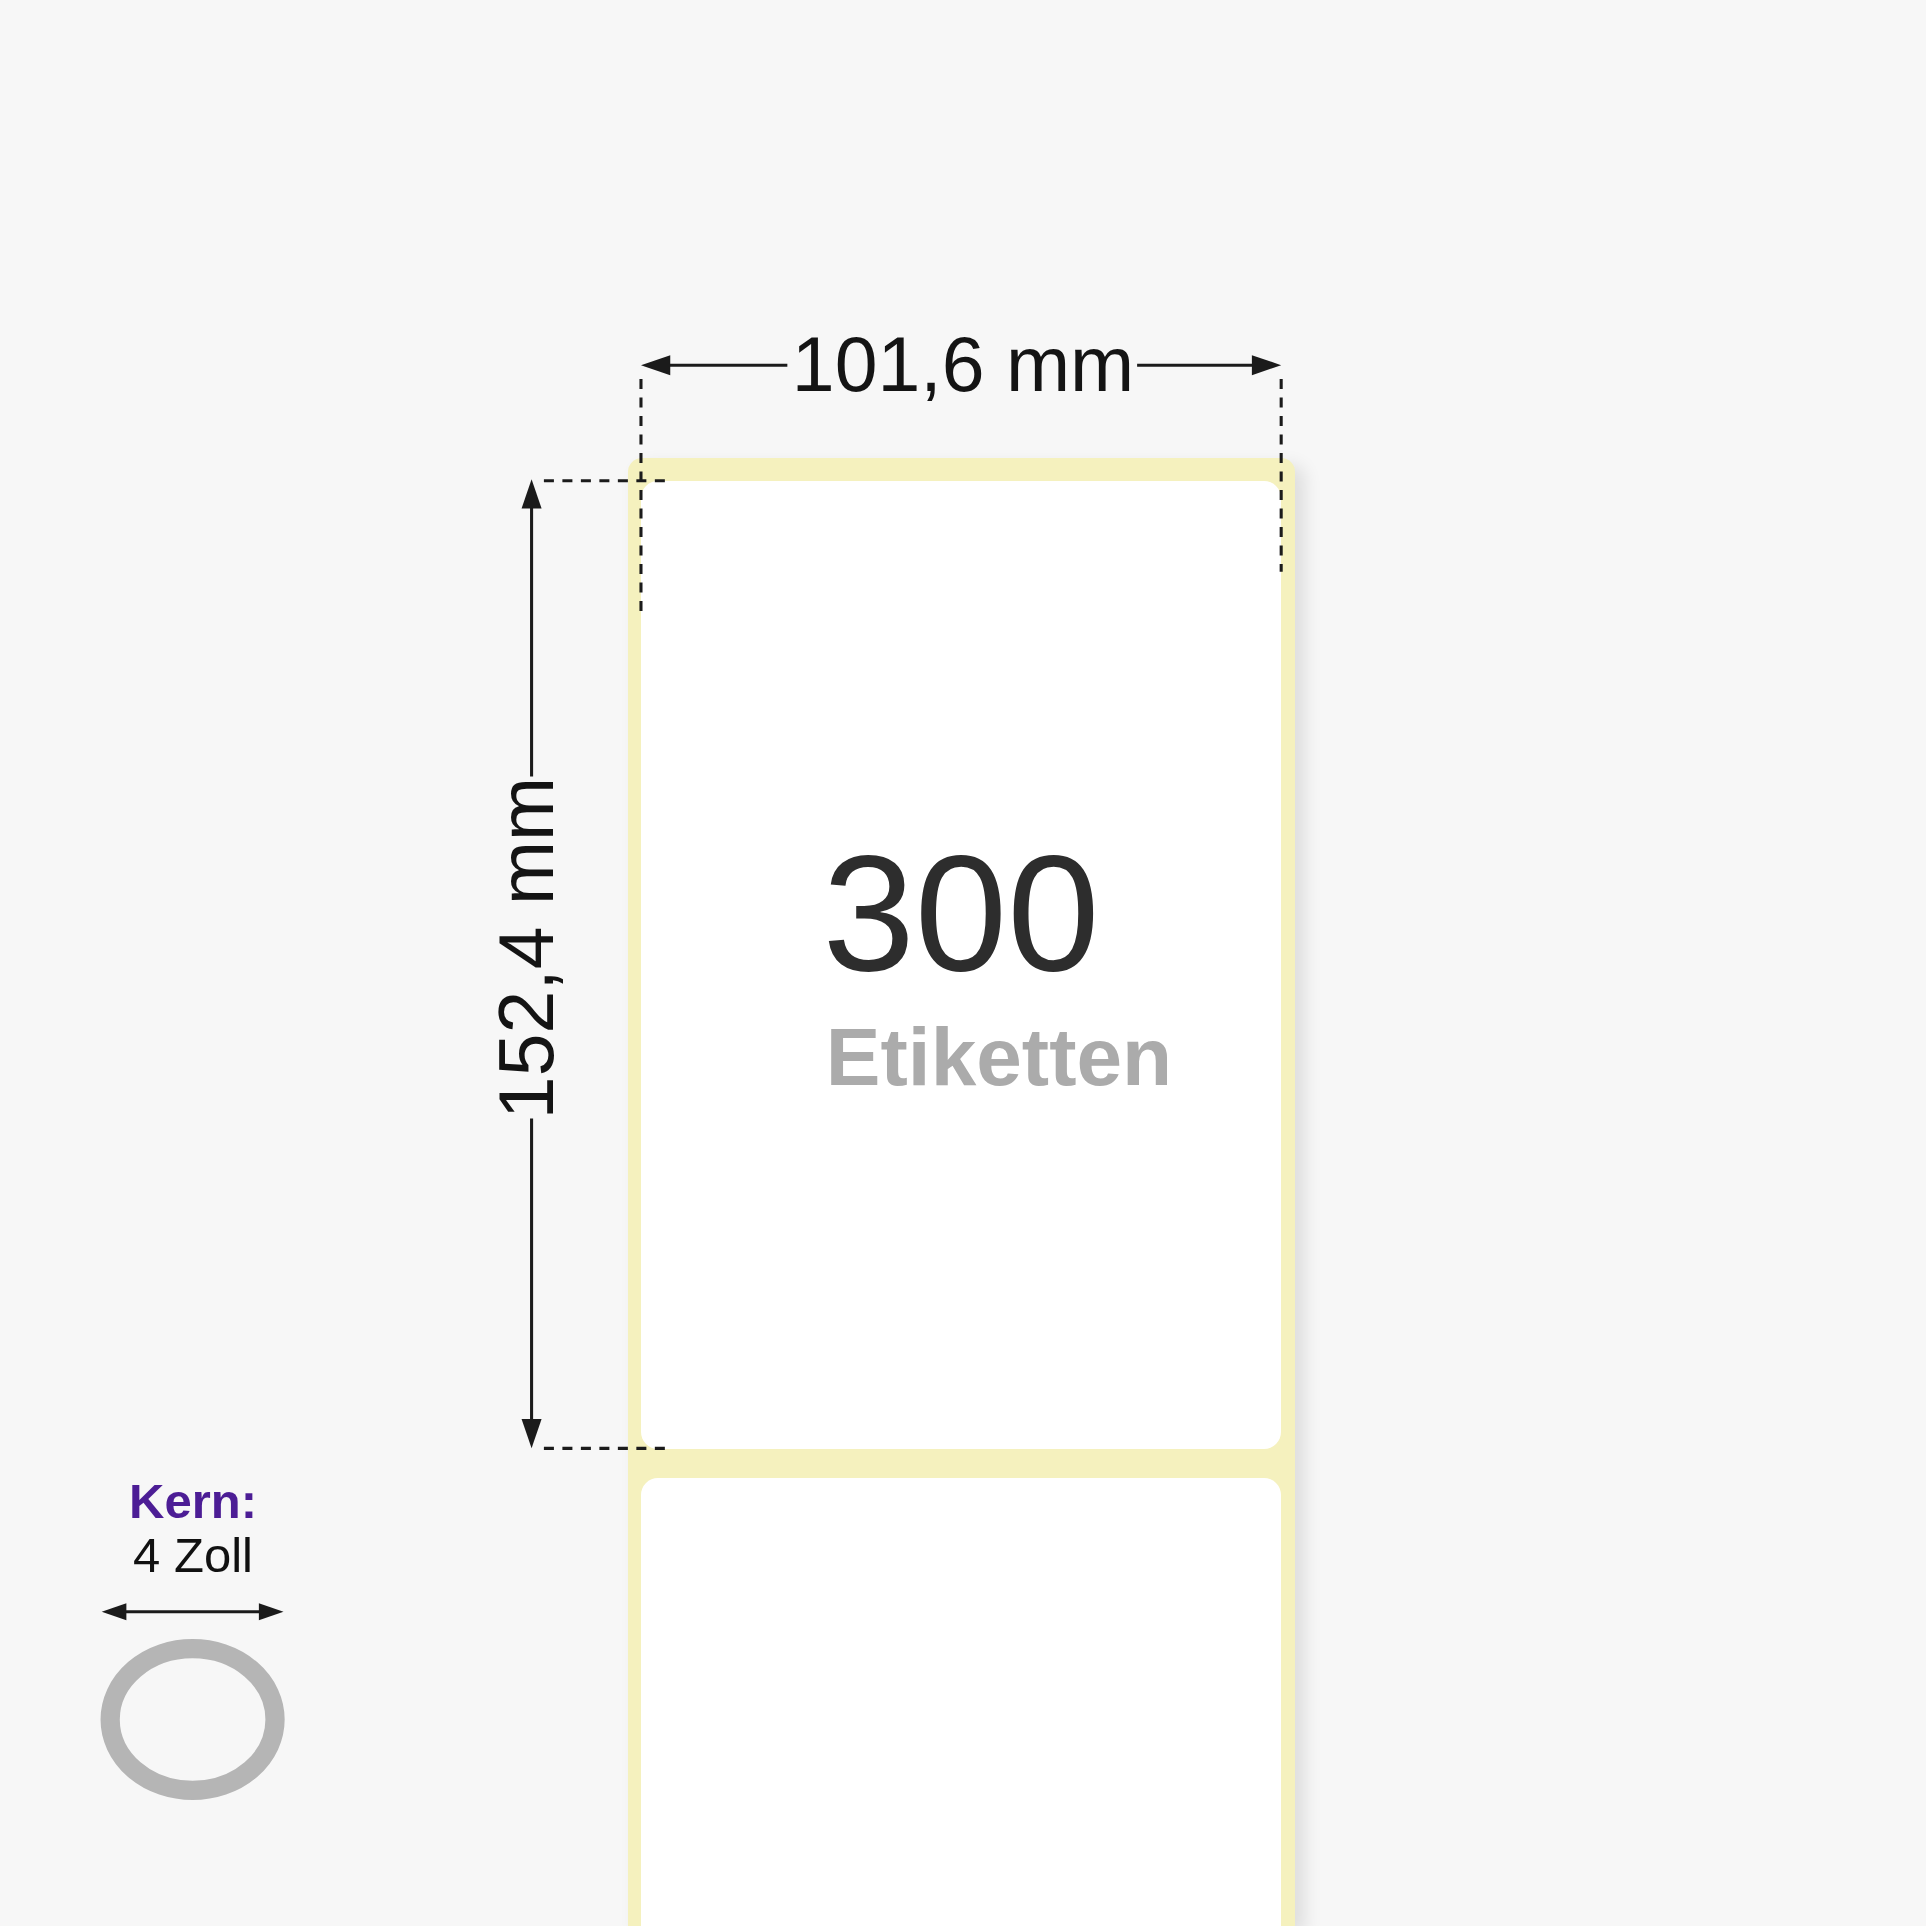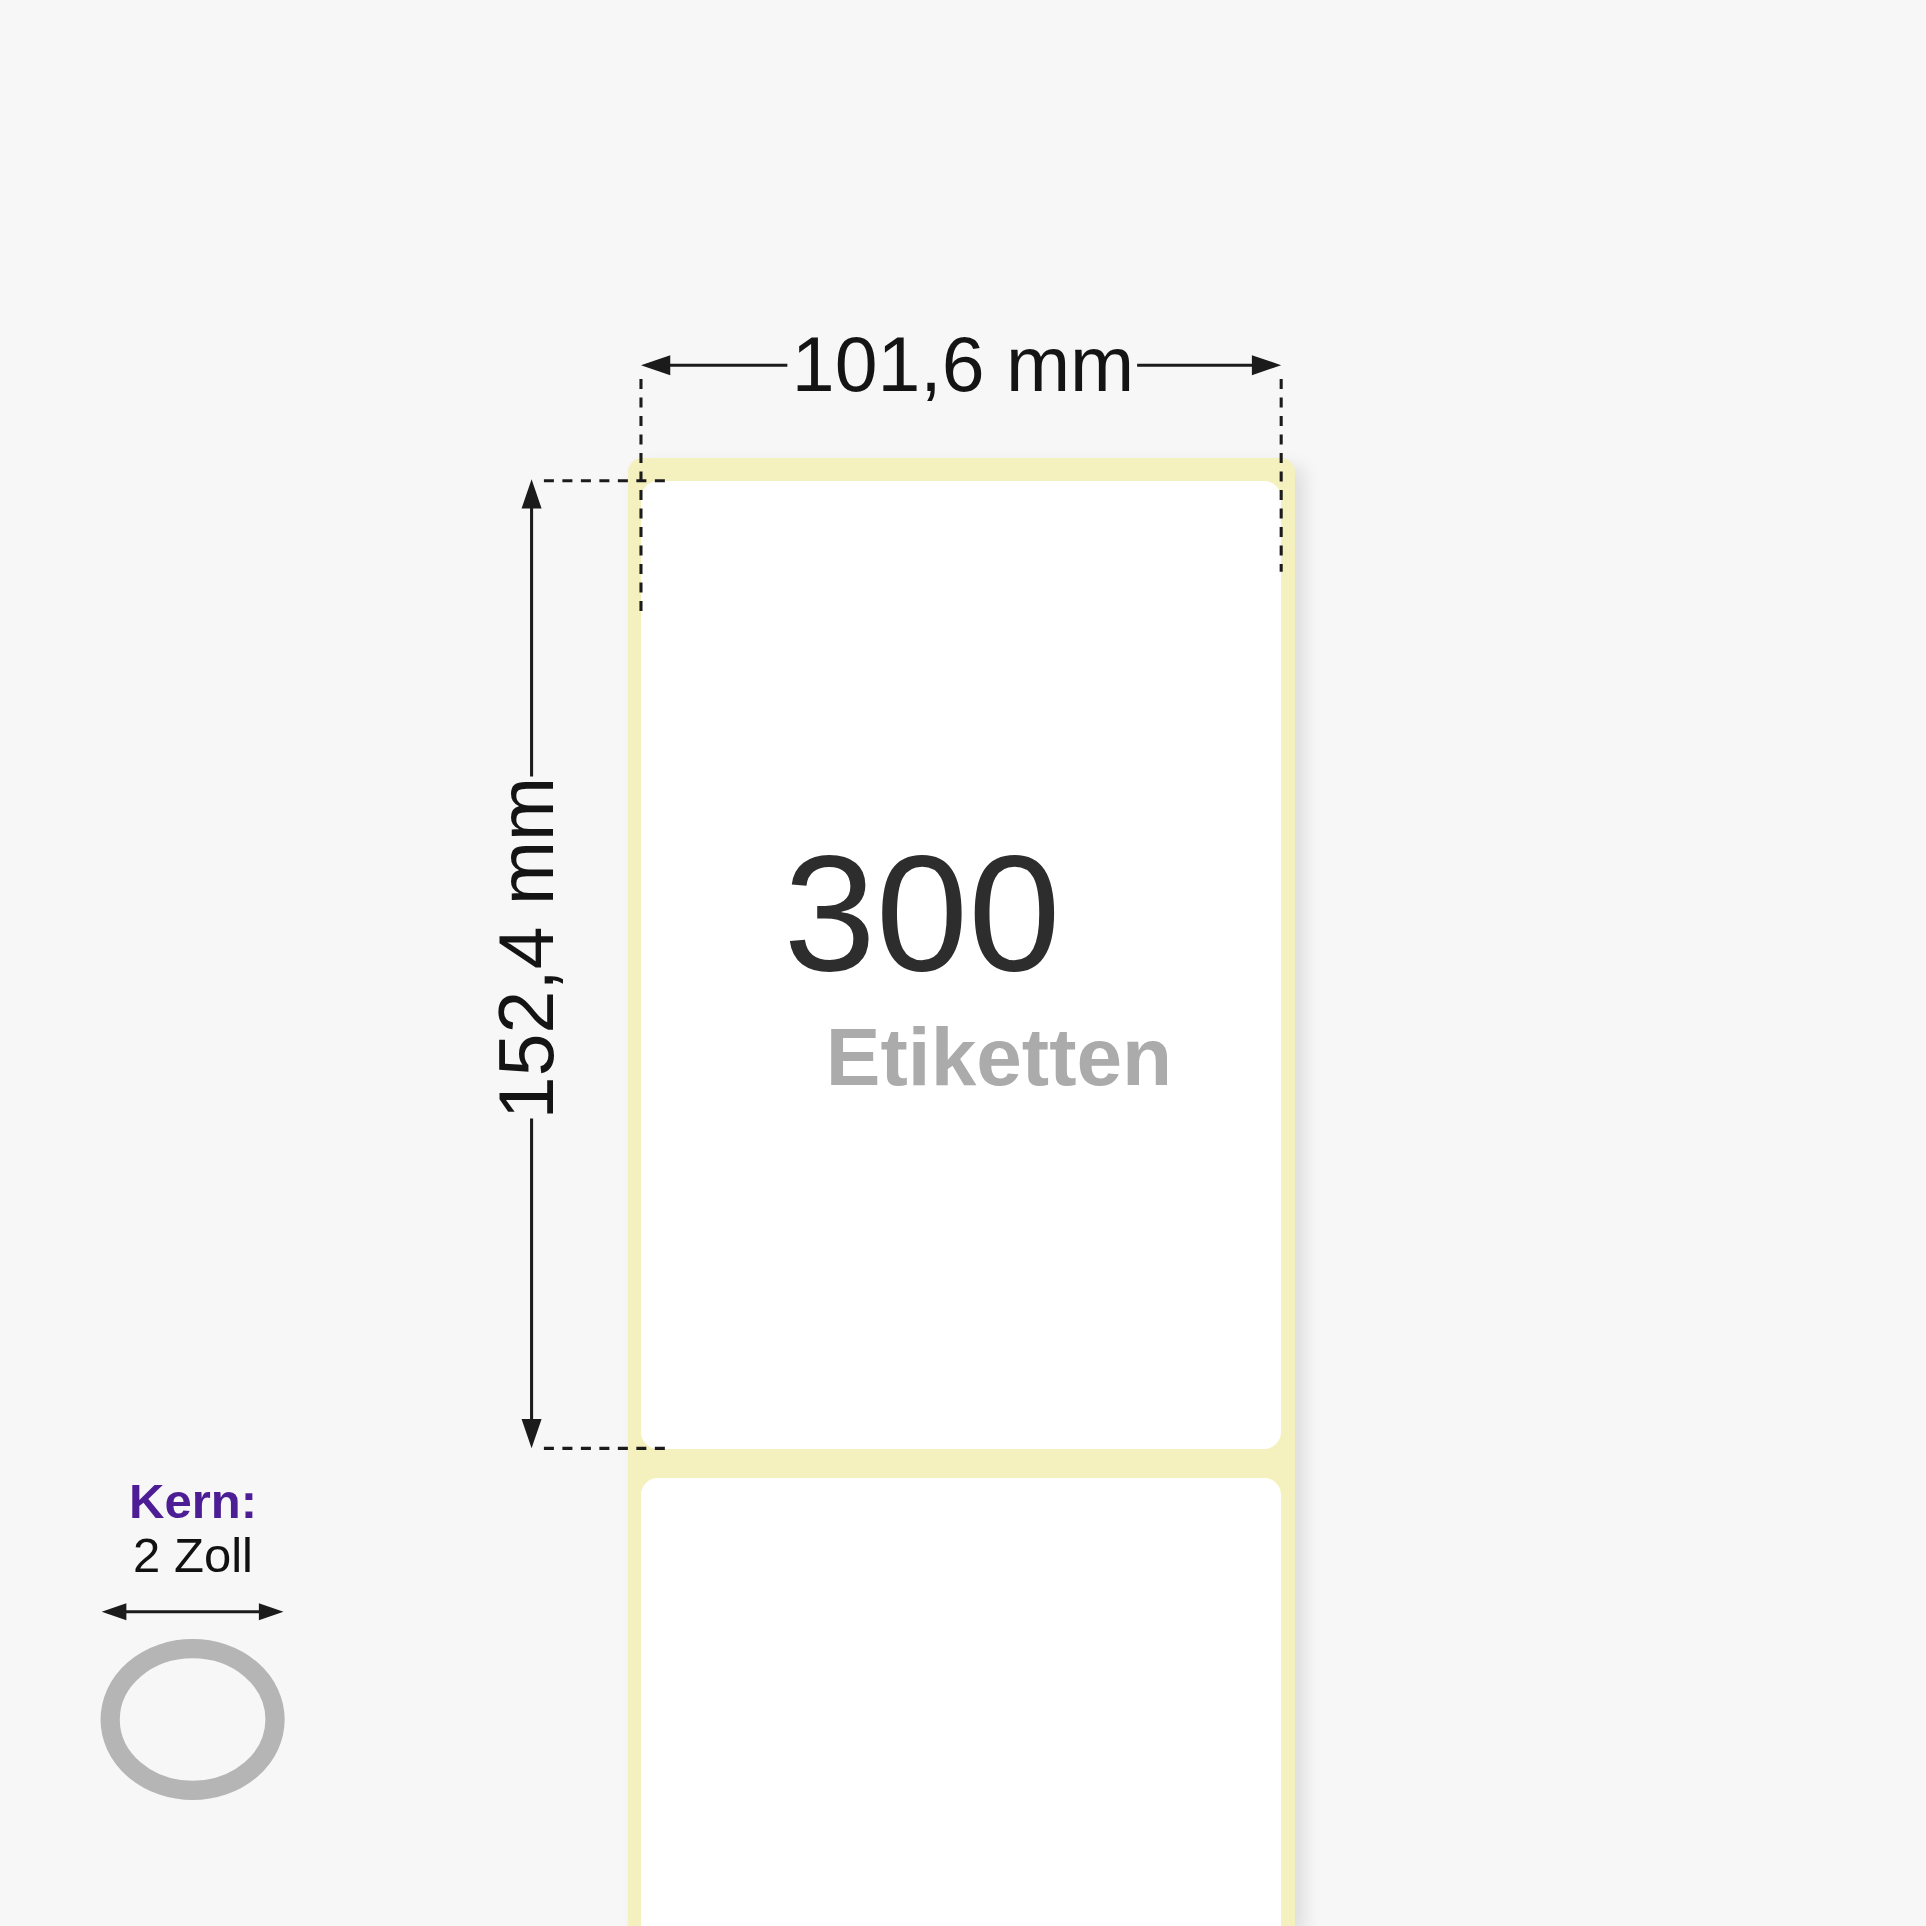--- a/index.html
+++ b/index.html
@@ -149,22 +149,22 @@
       <polygon class="dim-head" points="368,2092 336,2081 336,2103"></polygon>
     </g>
 
     <ellipse class="core-ring" cx="250" cy="2232" rx="107" ry="92"></ellipse>
   </svg>
 
   <div class="txt dim-text" style="left:963px; top:364px;">101,6 mm</div>
 
   <div class="txt dim-text dim-text-v" style="left:526px; top:948px;">152,4 mm</div>
 
-  <div class="txt count-text" style="left:922px; top:913px;">300</div>
+  <div class="txt count-text" style="left:961px; top:913px;">300</div>
 
   <div class="txt unit-text" style="left:999px; top:1057px;">Etiketten</div>
 
   <div class="txt core-title" style="left:193px; top:1501px;">Kern:</div>
 
-  <div class="txt core-value" style="left:193px; top:1555px;">2 Zoll</div>
+  <div class="txt core-value" style="left:193px; top:1555px;">4 Zoll</div>
 
 </div>
 
 
 </body></html>

